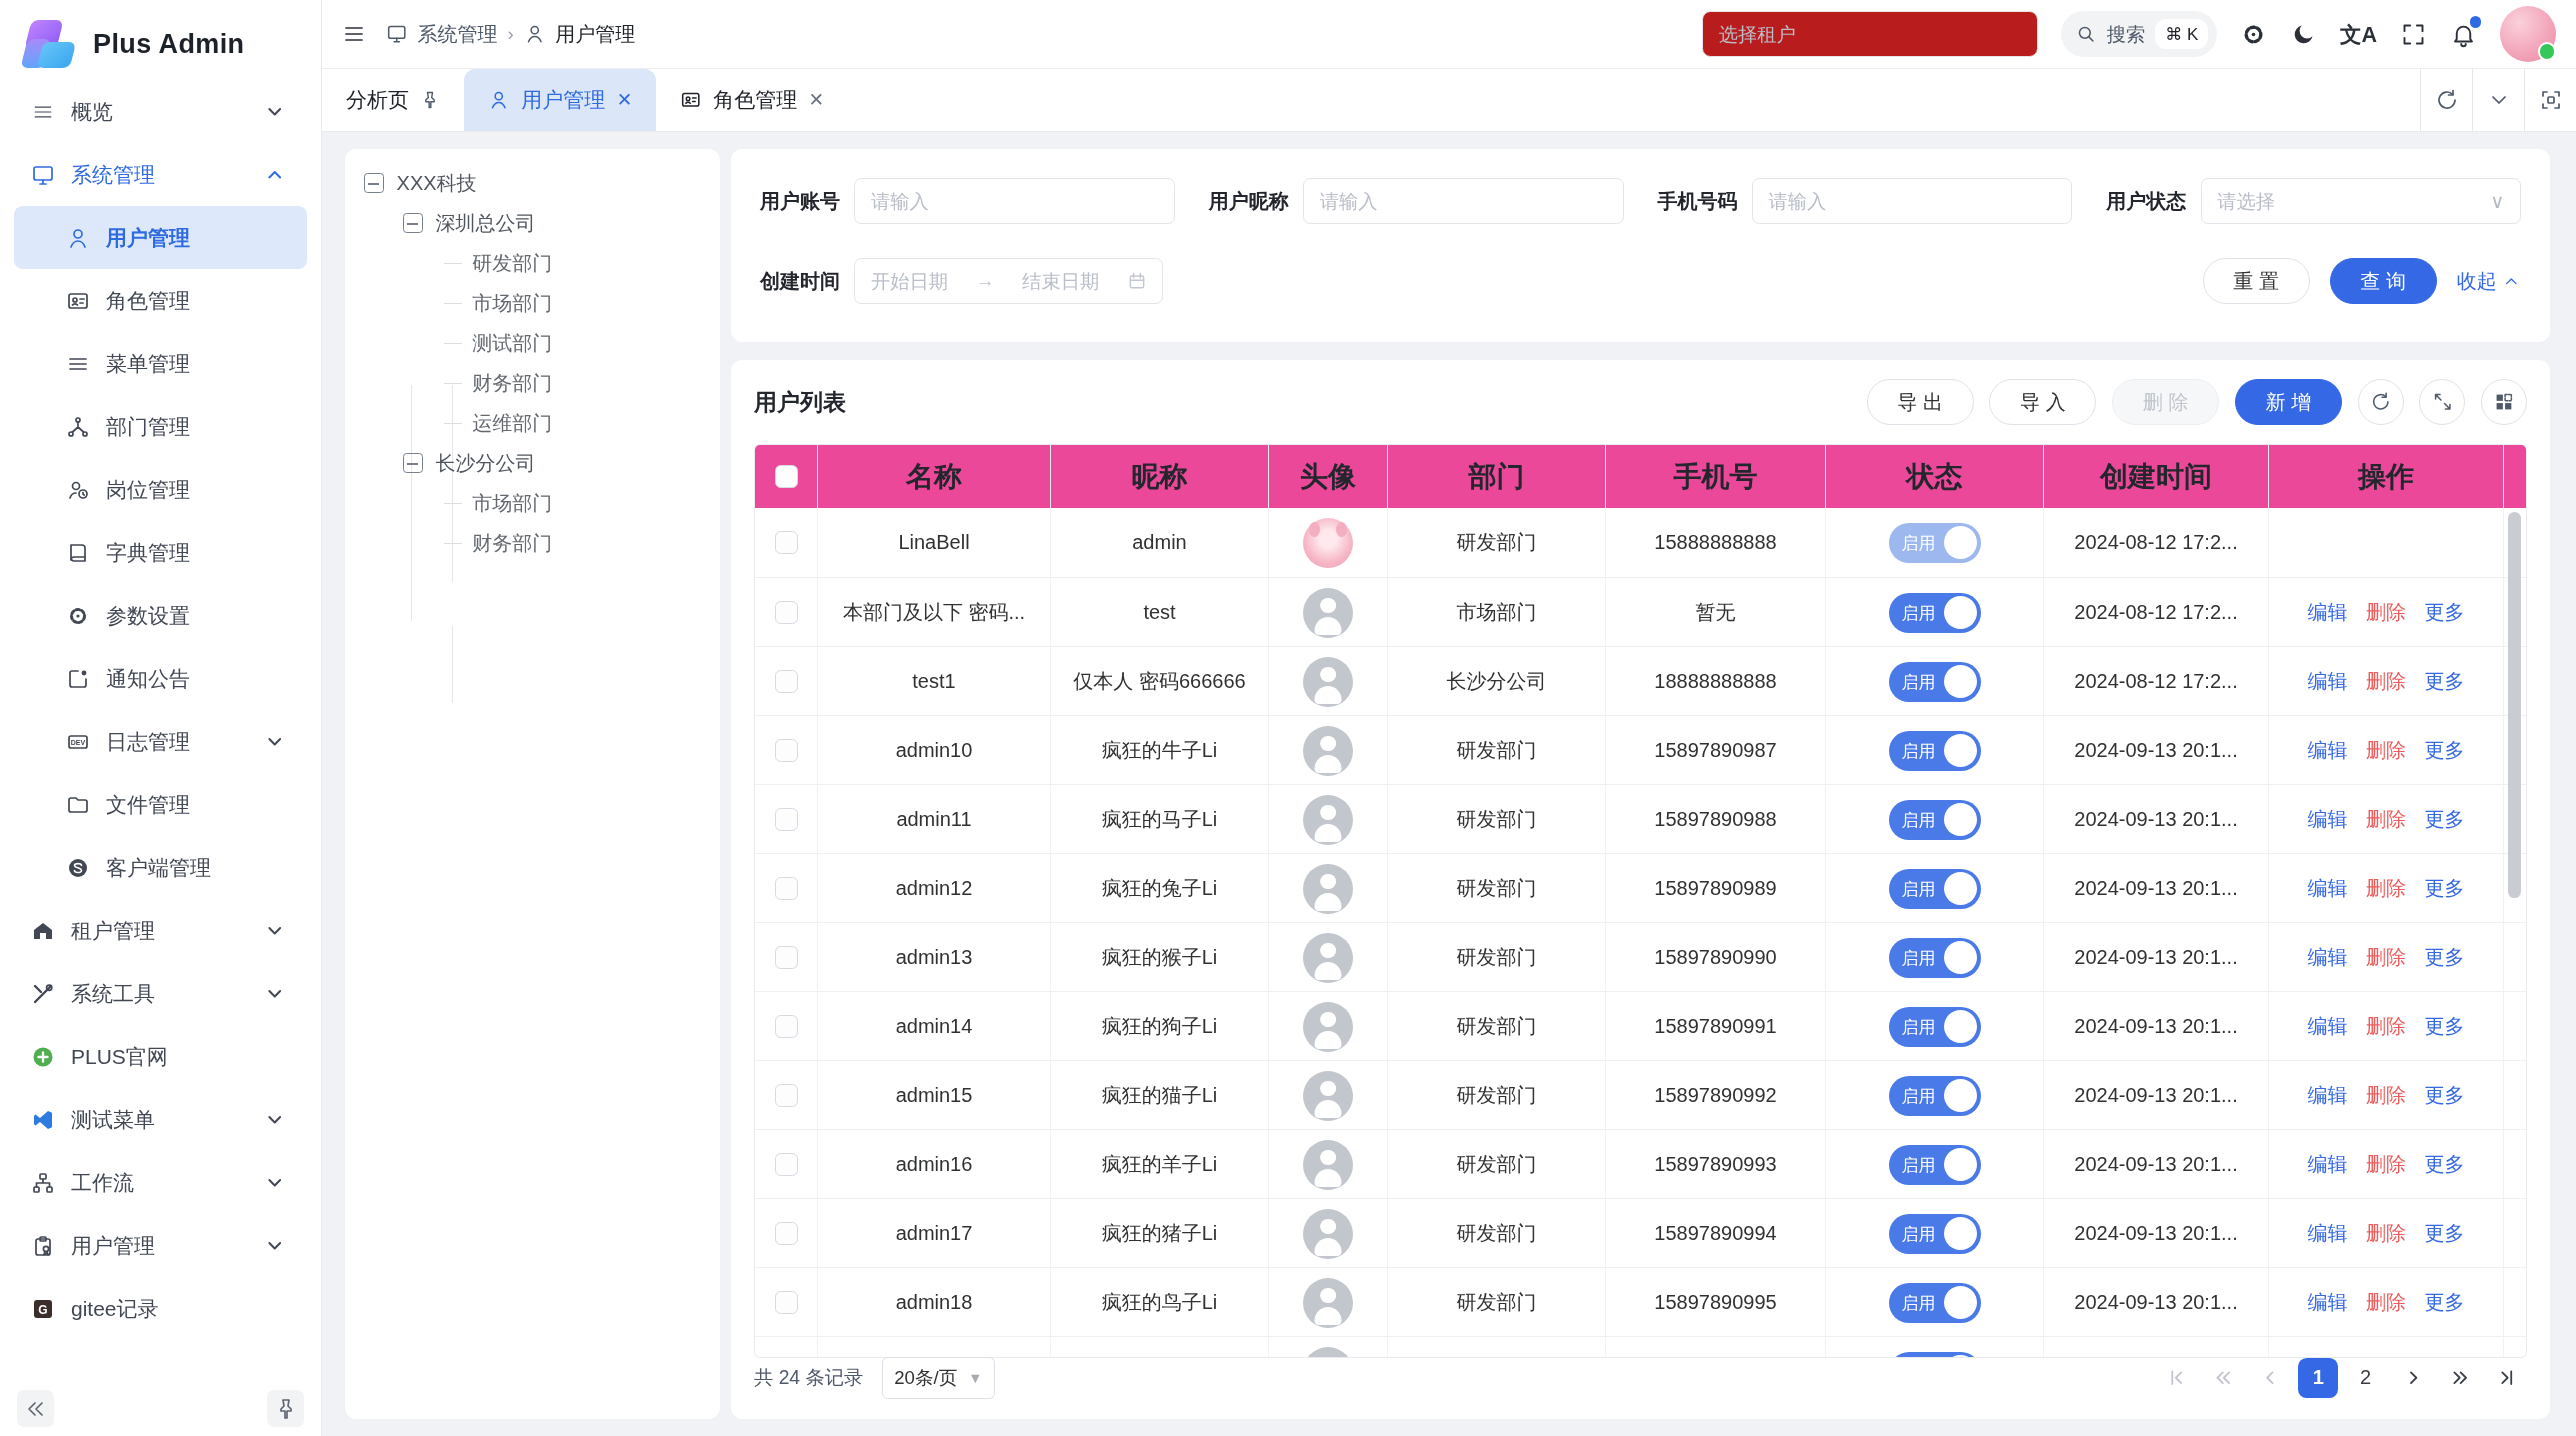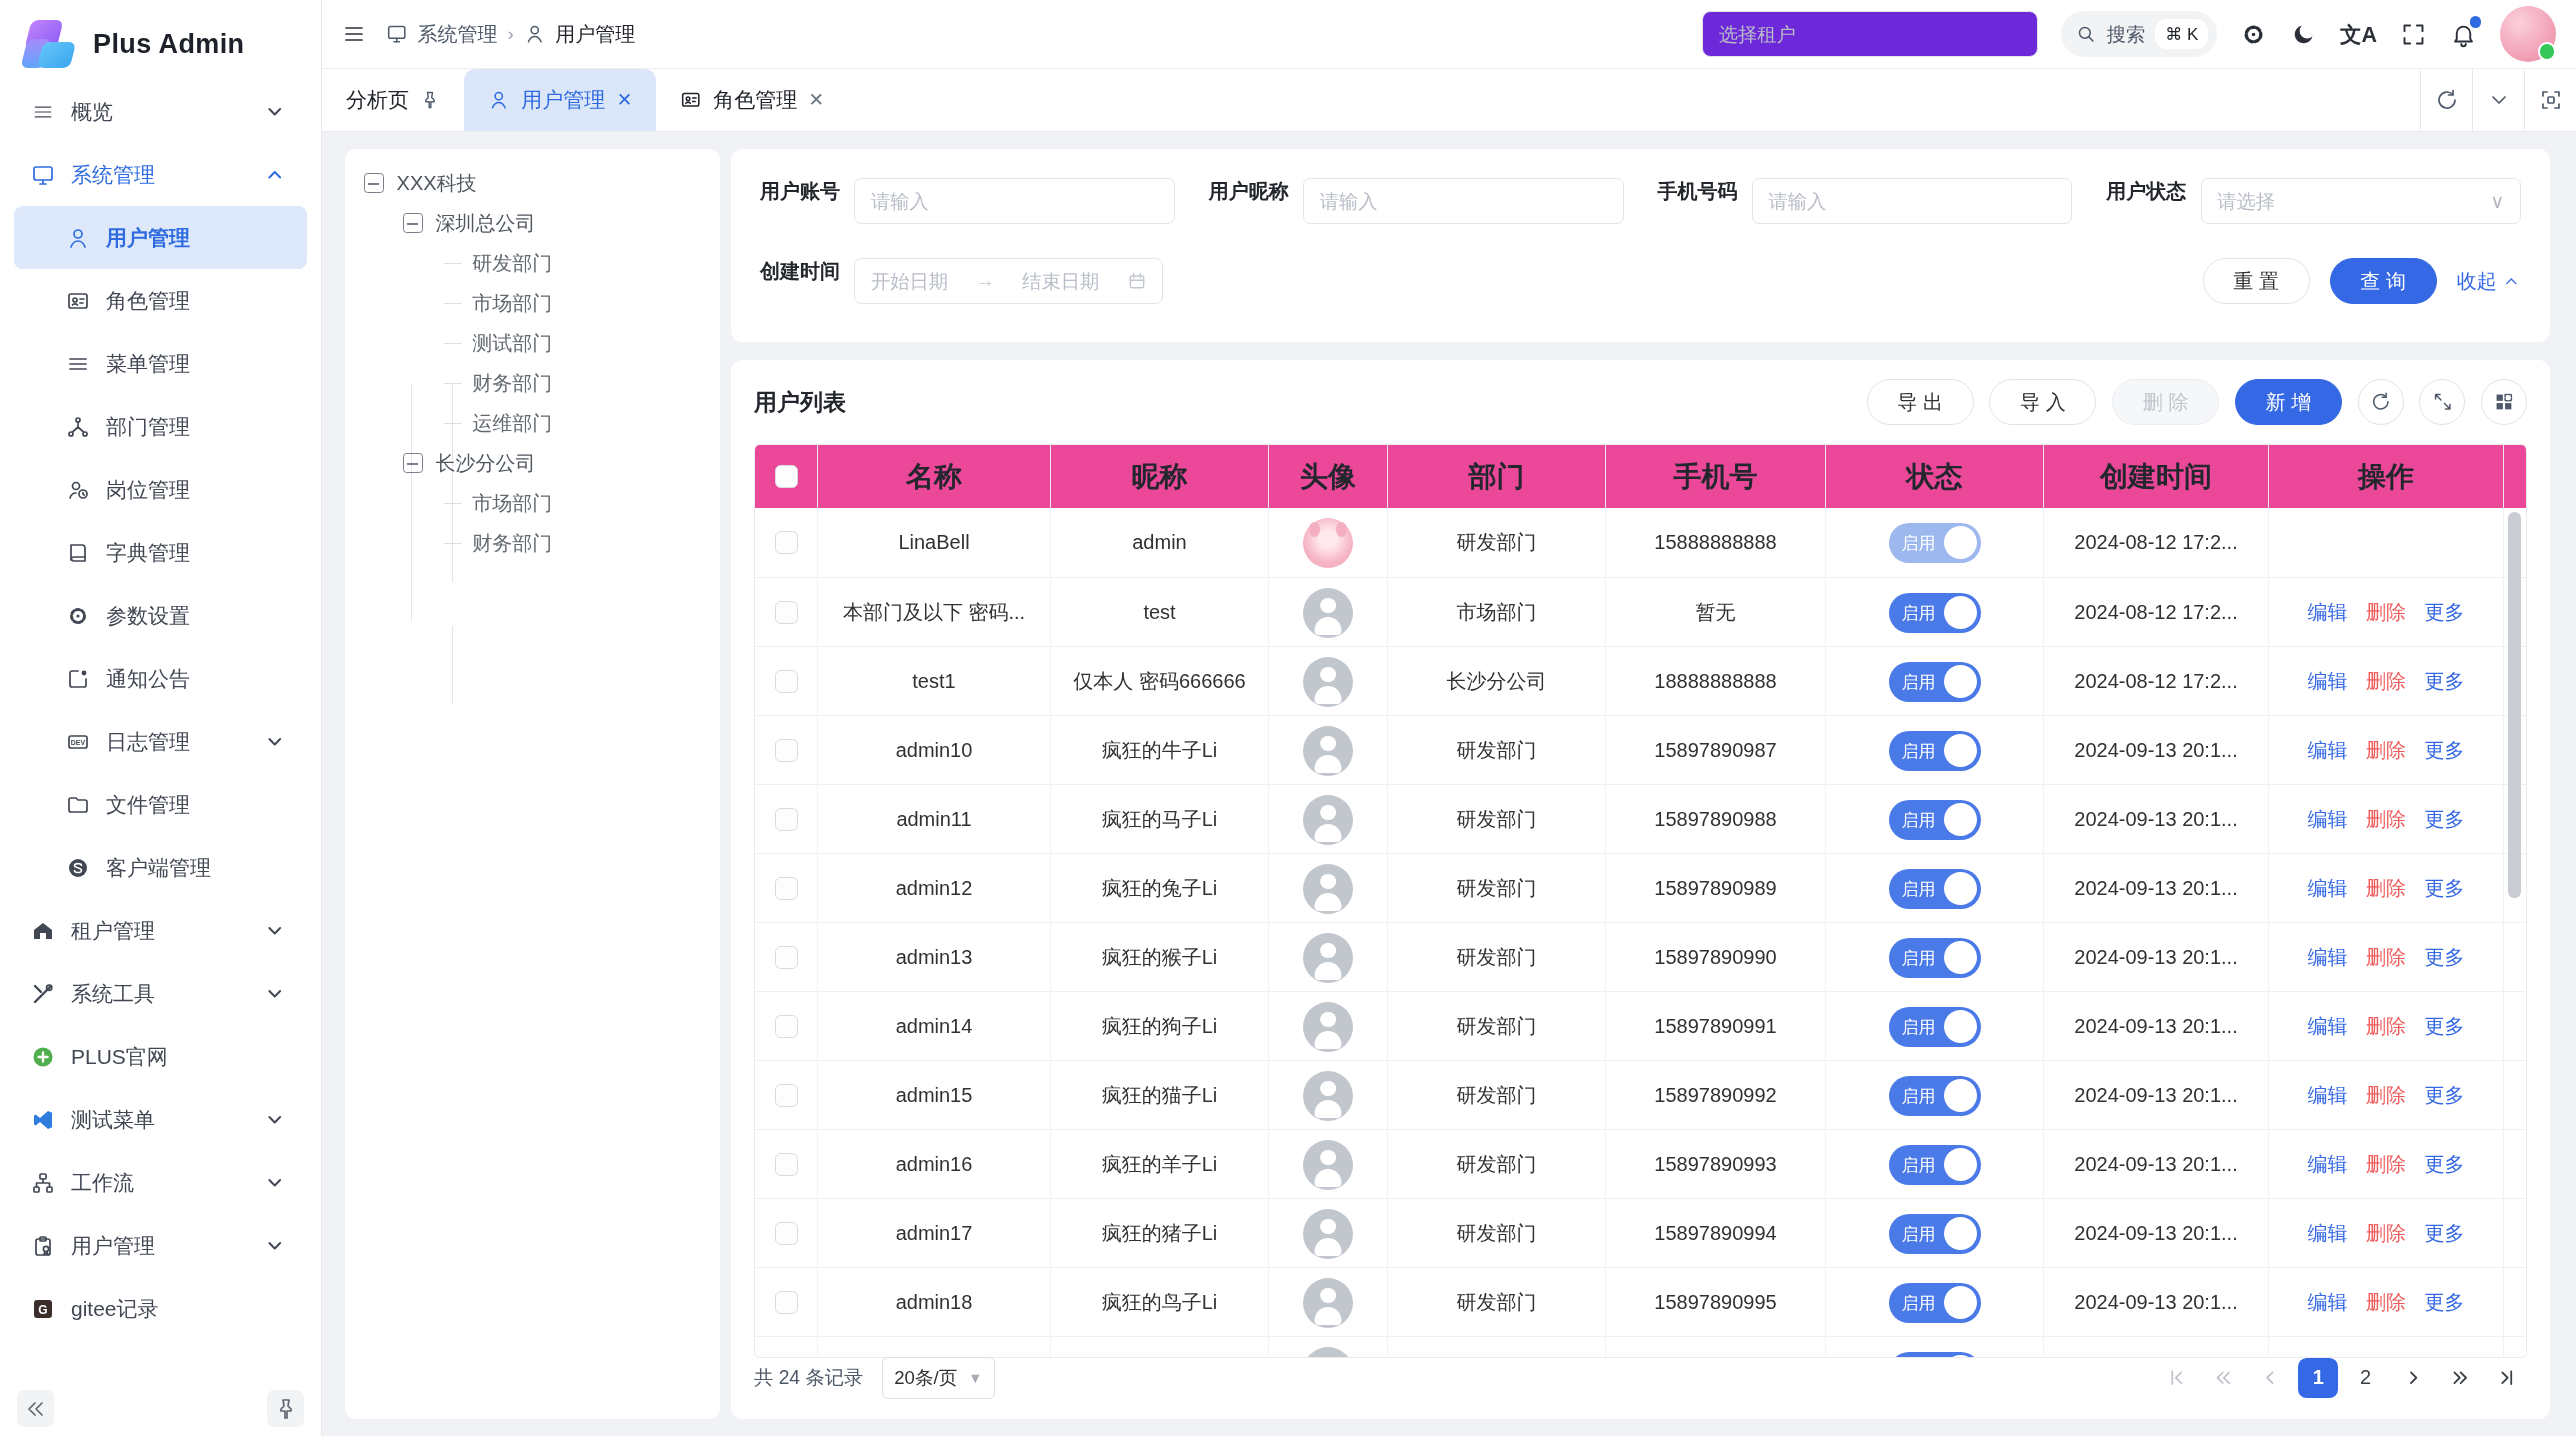--- a/index.html
+++ b/index.html
@@ -23,21 +23,21 @@
   .chev { width:21.5px; height:21.5px; margin-left:auto; margin-right:21.5px; stroke:currentColor; fill:none; stroke-width:2.2; stroke-linecap:round; stroke-linejoin:round; flex:none; }
   .side-foot { position:absolute; left:0; right:0; bottom:0; height:57px; background:#fff; display:flex; align-items:center; justify-content:space-between; padding:0 17px; }
   .foot-btn { width:37px; height:37px; border-radius:7.2px; background:#f2f3f5; display:flex; align-items:center; justify-content:center; color:#5f6672; cursor:pointer; }
 
   
   .header { position:absolute; left:322px; top:0; right:0; height:69px; background:#fff; display:flex; align-items:center; padding:0 20px; border-bottom:0.7px solid #eceef2; z-index:4; }
   .crumb { display:flex; align-items:center; gap:10px; font-size:20px; color:#4e5969; margin-left:20px; }
   .crumb .cur { color:#1f2329; }
   .crumb .sep { color:#9aa0ab; font-size:18.6px; }
   .h-right { margin-left:auto; display:flex; align-items:center; gap:23px; }
-  .tenant { width:336px; height:46px; border:0.7px solid #e5e6eb; border-radius:8.6px; display:flex; align-items:center; padding:0 15.7px; font-size:19.3px; color:#b9bec8; background:#6d28d9; }
+  .tenant { width:336px; height:46px; border:0.7px solid #e5e6eb; border-radius:8.6px; display:flex; align-items:center; padding:0 15.7px; font-size:19.3px; color:#b9bec8; background:#b91c1c; }
   .search-pill { height:46px; background:#f2f3f5; border-radius:23px; display:flex; align-items:center; gap:10px; padding:0 8.6px 0 14.3px; color:#4e5969; font-size:19.3px; cursor:pointer; }
   .kbd { background:#fff; border-radius:11.4px; padding:4.3px 10px; font-size:17px; color:#1f2329; }
   .hicon { color:#2b3038; display:flex; cursor:pointer; position:relative; }
   .hicon .i { width:27px; height:27px; }
   .dot { position:absolute; right:-4.3px; top:-4.3px; width:11.4px; height:11.4px; border-radius:50%; background:#2f6be0; }
   .avatar-top { width:56px; height:56px; border-radius:50%; background:radial-gradient(circle at 35% 30%,#fbd0dc,#f2a3b8 60%,#e98aa6); position:relative; cursor:pointer; }
   .avatar-top::after { content:""; position:absolute; right:0px; bottom:1.4px; width:14.3px; height:14.3px; border-radius:50%; background:#35c759; border:2.1px solid #fff; }
   .zh-ico { font-size:21.5px; color:#2b3038; font-weight:600; cursor:pointer; }
 
   
@@ -61,21 +61,21 @@
   .ind1 { padding-left:39px; }
   .ind2 { padding-left:80px; }
   .tick { width:18.6px; height:1.4px; background:#dcdee2; margin-right:10px; flex:none; }
   .vline1 { position:absolute; left:66px; top:236px; height:236px; width:1.4px; background:#e3e5e9; }
   .vline2 { position:absolute; left:107px; top:236px; height:197px; width:1.4px; background:#e3e5e9; }
   .vline3 { position:absolute; left:107px; top:477px; height:77px; width:1.4px; background:#e3e5e9; }
 
   
   .filter-card { left:409px; top:17px; right:26px; height:193px; padding:29px; }
   .f-row { display:flex; gap:34px; margin-bottom:34px; }
-  .f-col { flex:1; display:flex; gap:14.3px; }
+  .f-col { flex:1; display:flex; align-items:center; gap:14.3px; }
   .f-label { font-size:20px; color:#23262d; font-weight:600; white-space:nowrap; }
   .f-input { flex:1; height:46px; border:0.7px solid #e1e4ea; border-radius:7.2px; display:flex; align-items:center; padding:0 15.7px; font-size:19.3px; color:#b9bec8; background:#fff; }
   .f-input .caret { margin-left:auto; color:#b3b8c2; }
   .date-input { width:309px; flex:none; justify-content:space-between; }
   .f-actions { position:absolute; right:29px; top:109px; display:flex; align-items:center; gap:20px; }
   .btn { height:46px; padding:0 24px; border-radius:23px; border:0.7px solid #dfe2e8; background:#fff; font-size:20px; letter-spacing:5.7px; color:#303133; display:flex; align-items:center; cursor:pointer; text-indent:5.7px; }
   .btn.primary { background:#3568e4; border-color:#3568e4; color:#fff; }
   .btn.disabled { background:#f6f7f9; border-color:#eceef2; color:#c0c4cc; cursor:default; }
   .link-collapse { color:#3568e4; font-size:20px; display:flex; align-items:center; gap:5.7px; cursor:pointer; }
 

